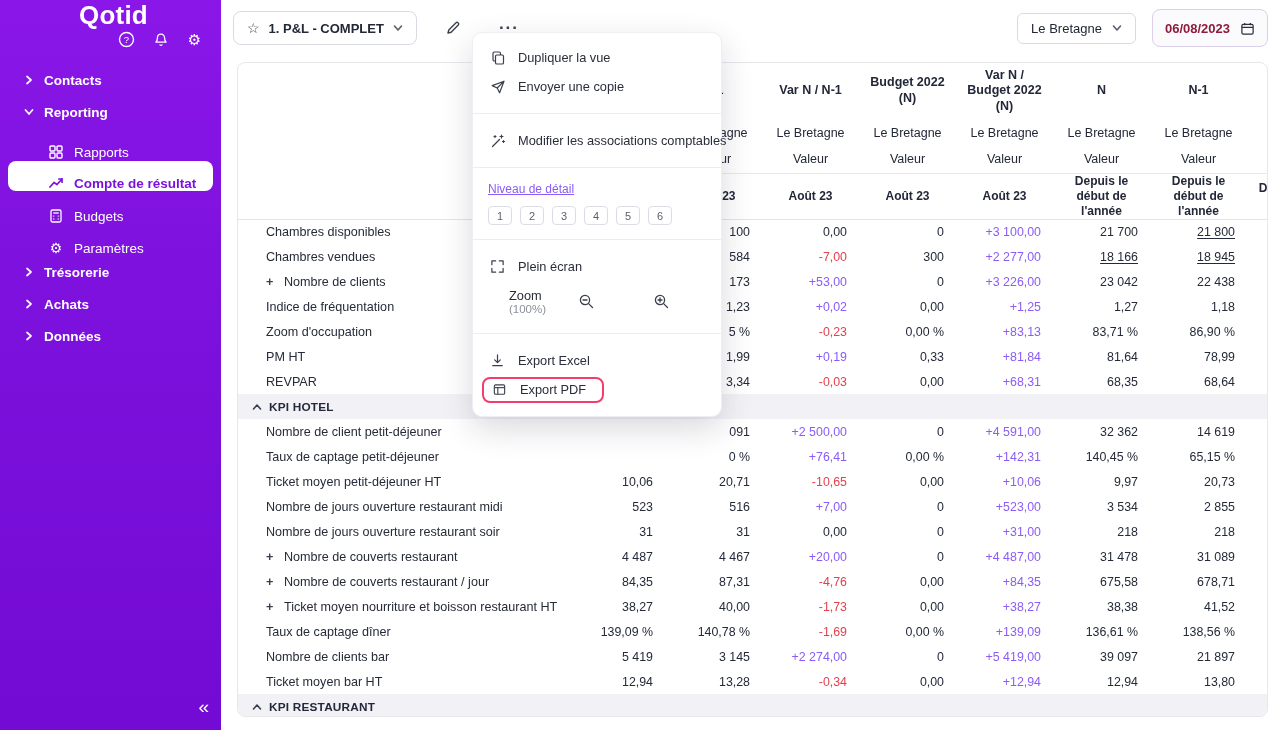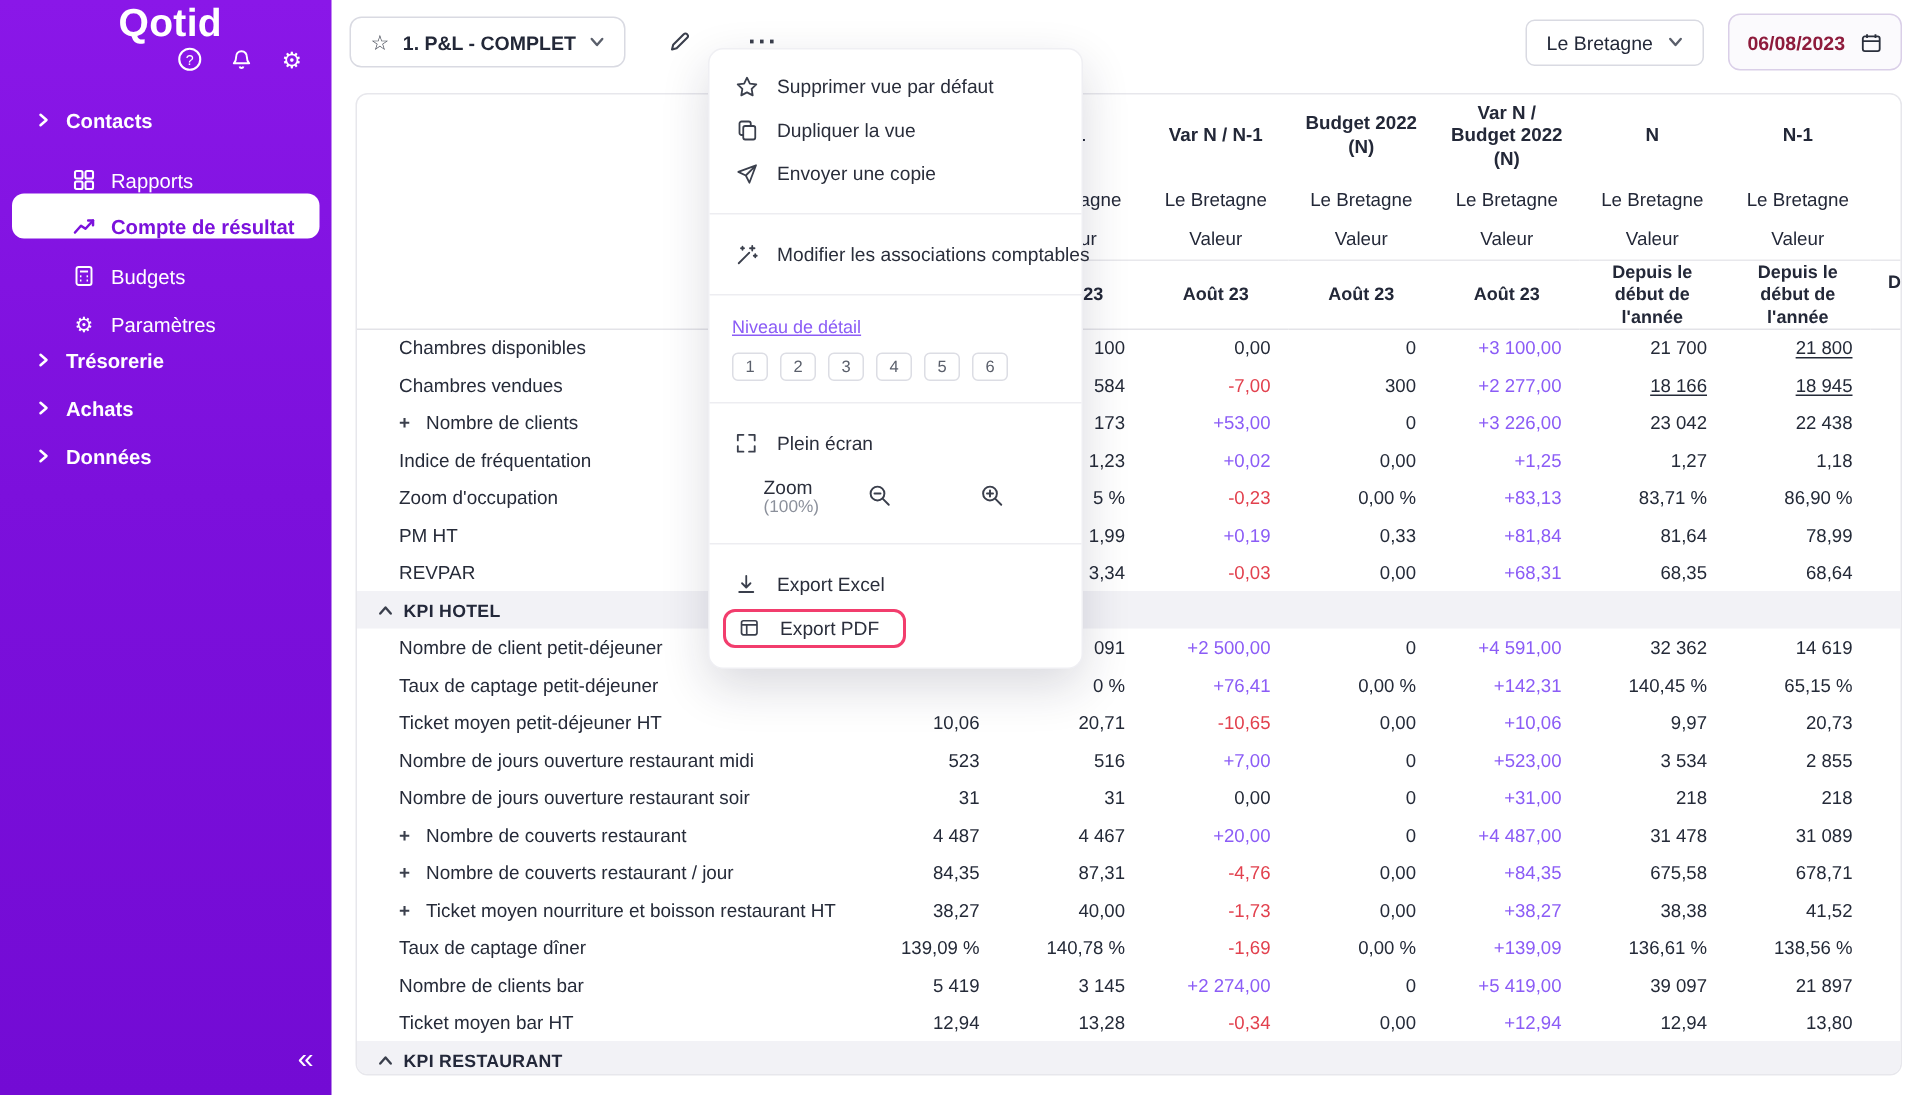--- a/index.html
+++ b/index.html
@@ -94,20 +94,28 @@
     </div>
     <nav class="nav">
       <div class="nav-item">
         <span class="chev">
             <svg width="10" height="10" viewBox="0 0 10 10">
               <polyline points="3,1.5 7,5 3,8.5" fill="none" stroke="#fff" stroke-width="1.7" stroke-linecap="round" stroke-linejoin="round"></polyline>
             </svg>
           </span>
         <span>Contacts</span>
       </div>
+      <div class="nav-item">
+        <span class="chev">
+            <svg width="10" height="10" viewBox="0 0 10 10">
+              <polyline points="1.5,3 5,7 8.5,3" fill="none" stroke="#fff" stroke-width="1.7" stroke-linecap="round" stroke-linejoin="round"></polyline>
+            </svg>
+          </span>
+        <span>Reporting</span>
+      </div>
       <div class="nav-sub">
         <span class="chev" style="width:16px;height:16px;">
           <svg width="16" height="16" viewBox="0 0 16 16" fill="none" stroke="#fff" stroke-width="1.4">
               <rect x="2" y="2" width="5" height="5" rx="1"></rect>
               <rect x="9" y="2" width="5" height="5" rx="1"></rect>
               <rect x="2" y="9" width="5" height="5" rx="1"></rect>
               <rect x="9" y="9" width="5" height="5" rx="1"></rect>
             </svg>
         </span>
         <span>Rapports</span>
@@ -474,28 +482,20 @@
                   </span><span>KPI RESTAURANT</span></td>
               </tr>
             </tbody>
         </table>
       </div>
     </div>
   </div>
 </div>
 
 <div class="menu">
-  <div class="m-item">
-    <span class="micon">
-        <svg width="16" height="16" viewBox="0 0 16 16" fill="none" stroke="currentColor" stroke-width="1.2" stroke-linejoin="round">
-          <path d="M8 1.8l1.9 3.9 4.3.6-3.1 3 .7 4.3L8 11.6l-3.8 2 .7-4.3-3.1-3 4.3-.6z"></path>
-        </svg>
-      </span>
-    <span>Supprimer vue par défaut</span>
-  </div>
   <div class="m-item">
     <span class="micon">
         <svg width="16" height="16" viewBox="0 0 16 16" fill="none" stroke="currentColor" stroke-width="1.2" stroke-linejoin="round">
           <rect x="5.5" y="5" width="8" height="9" rx="1.3"></rect>
           <path d="M10.5 5V3.4A1.4 1.4 0 0 0 9.1 2H4.4A1.4 1.4 0 0 0 3 3.4v6.2A1.4 1.4 0 0 0 4.4 11h1.1"></path>
         </svg>
       </span>
     <span>Dupliquer la vue</span>
   </div>
   <div class="m-item">

